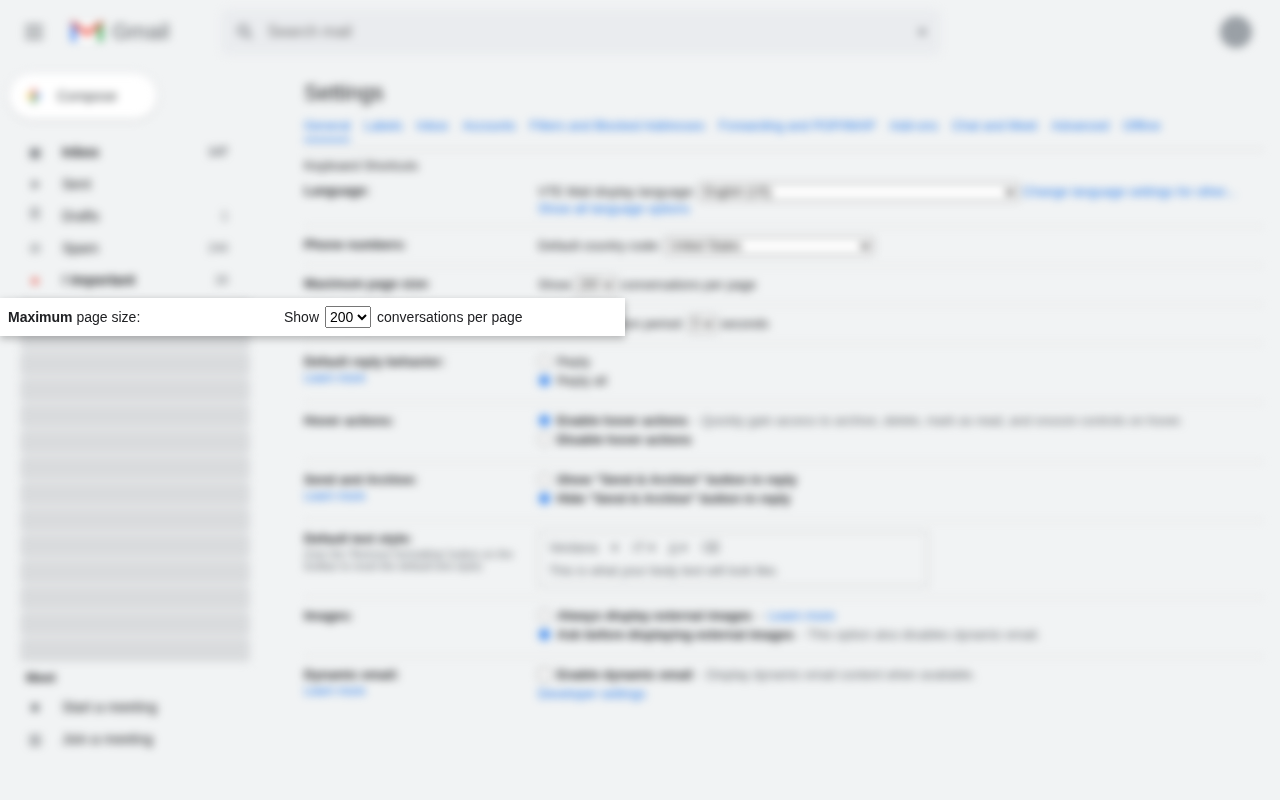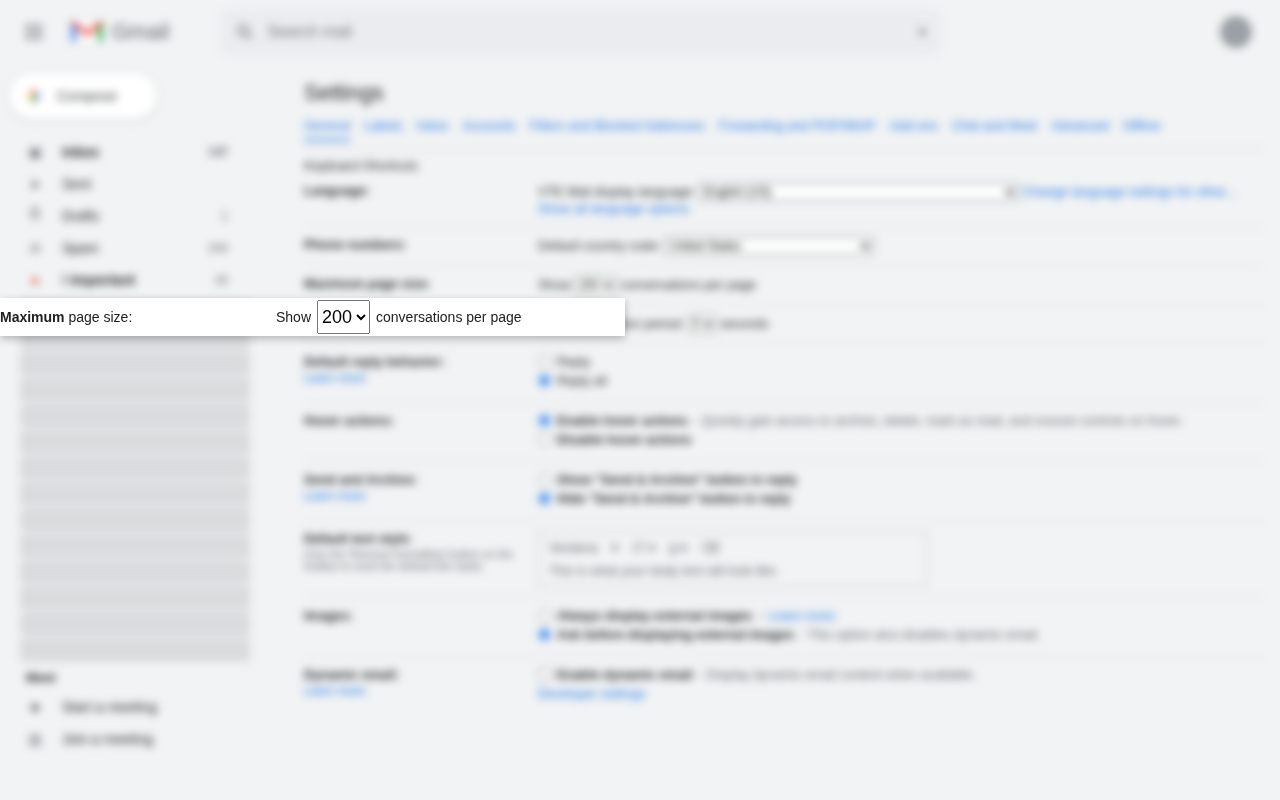--- a/index.html
+++ b/index.html
@@ -63,25 +63,26 @@
 
   .txtstyle-box { border:1px solid #c6c6c6; padding:8px 10px; display:inline-block; min-width:390px; }
   .txtstyle-top { display:flex; gap:14px; align-items:center; color:#5f6368; font-size:13px; }
   .txtstyle-bot { margin-top:8px; color:#5f6368; }
 
   
   .focus-callout {
     position:absolute; left:0; top:298px; height:38px; width:625px;
     background:#fff; box-shadow:0 3px 8px rgba(0,0,0,.25);
     display:flex; align-items:center; font-size:14px; color:#202124;
+    padding-left:8px;
   }
   .focus-callout .fc-left { width:276px; }
   .focus-callout .fc-left b { font-weight:700; }
   .focus-callout .fc-right { display:flex; align-items:center; gap:6px; }
-  .focus-callout select { font-size:18px; height:34px; }
+  .focus-callout select { font-size:14px; height:22px; }
 
   svg { display:block; }
 </style>
 </head>
 <body>
 
 <div class="blurred">
 
   <div class="header">
     <div class="menu-btn">

